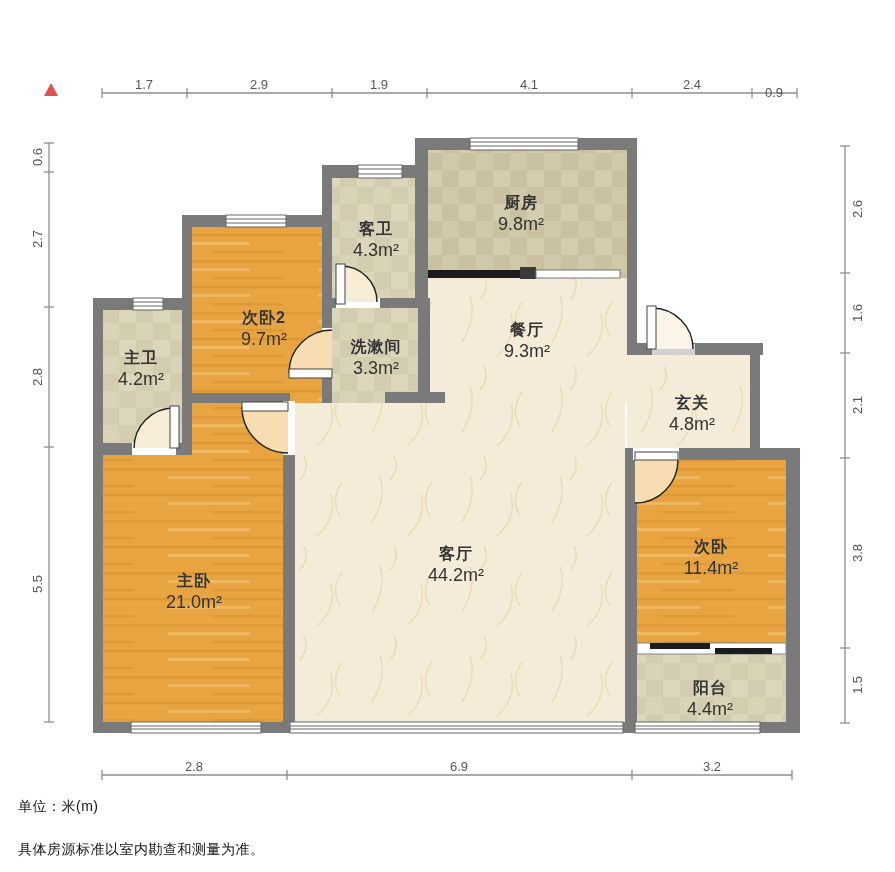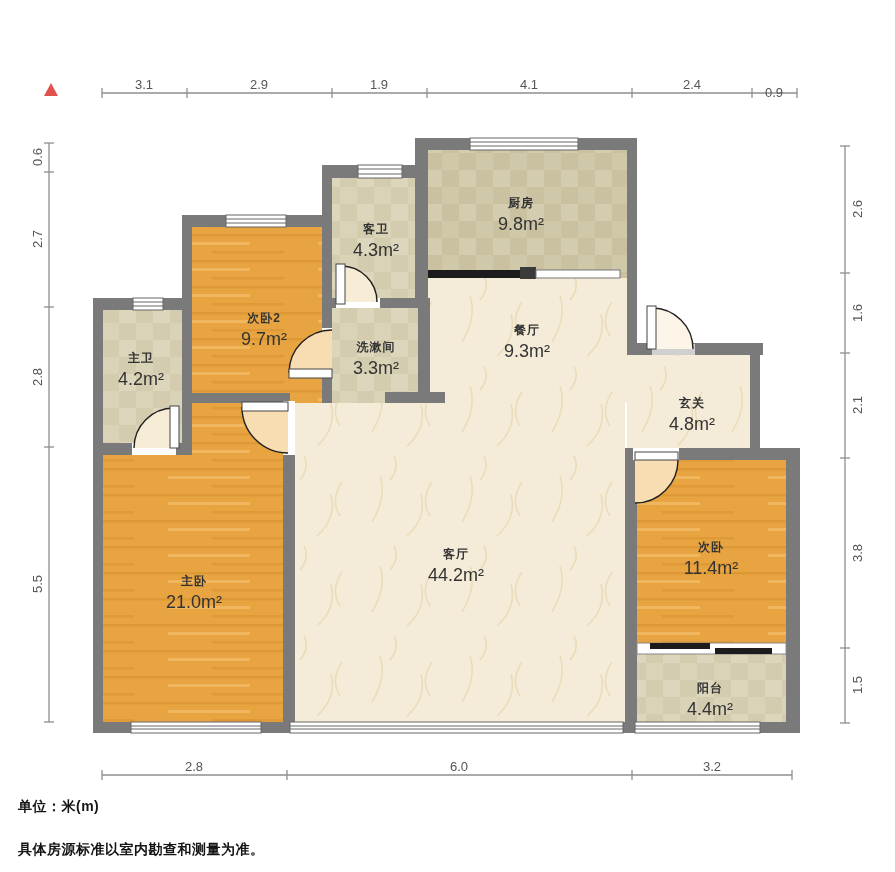--- a/index.html
+++ b/index.html
@@ -5,29 +5,29 @@
   html,body{margin:0;padding:0;background:#ffffff;}
   .stage{
     position:relative;width:895px;height:872px;background:#ffffff;overflow:hidden;
     font-family:"Liberation Sans","DejaVu Sans",sans-serif;
   }
   .stage svg{position:absolute;left:0;top:0;}
   .room-label{
     position:absolute;transform:translate(-50%,-50%);
     text-align:center;pointer-events:none;white-space:nowrap;
   }
-  .room-label .rname{font-size:12px;font-weight:600;color:#333;letter-spacing:1px;line-height:24px;}
+  .room-label .rname{font-size:16px;font-weight:600;color:#333;letter-spacing:1px;line-height:24px;}
   .room-label .rarea{font-size:18px;font-weight:400;color:#333;line-height:18px;}
   .dim{
     position:absolute;transform:translate(-50%,-50%);
     font-size:13px;color:#555;white-space:nowrap;
   }
   .dim.rot{transform:translate(-50%,-50%) rotate(-90deg);}
   .footer-line{
-    position:absolute;left:18px;font-size:14px;font-weight:700;color:#141414;
+    position:absolute;left:18px;font-size:14px;font-weight:400;color:#141414;
     letter-spacing:0.5px;white-space:nowrap;
   }
 </style>
 </head>
 <body>
 
 <div class="stage">
 
 <svg width="895" height="872" viewBox="0 0 895 872">
   <defs>
@@ -267,38 +267,38 @@
 </div>
 <div class="room-label" style="left:711px;top:556px">
   <div class="rname">次卧</div>
   <div class="rarea">11.4m²</div>
 </div>
 <div class="room-label" style="left:710px;top:697px">
   <div class="rname">阳台</div>
   <div class="rarea">4.4m²</div>
 </div>
 
-<div class="dim" style="left:144px;top:84px">3.1</div>
+<div class="dim" style="left:144px;top:84px">1.7</div>
 <div class="dim" style="left:259px;top:84px">2.9</div>
 <div class="dim" style="left:379px;top:84px">1.9</div>
 <div class="dim" style="left:529px;top:84px">4.1</div>
 <div class="dim" style="left:692px;top:84px">2.4</div>
 <div class="dim" style="left:774px;top:92px">0.9</div>
 
 <div class="dim rot" style="left:37px;top:157px">0.6</div>
 <div class="dim rot" style="left:37px;top:239px">2.7</div>
 <div class="dim rot" style="left:37px;top:377px">2.8</div>
 <div class="dim rot" style="left:37px;top:584px">5.5</div>
 
 <div class="dim rot" style="left:857px;top:209px">2.6</div>
 <div class="dim rot" style="left:857px;top:313px">1.6</div>
 <div class="dim rot" style="left:857px;top:405px">2.1</div>
 <div class="dim rot" style="left:857px;top:553px">3.8</div>
 <div class="dim rot" style="left:857px;top:685px">1.5</div>
 
 <div class="dim" style="left:194px;top:766px">2.8</div>
-<div class="dim" style="left:459px;top:766px">6.0</div>
+<div class="dim" style="left:459px;top:766px">6.9</div>
 <div class="dim" style="left:712px;top:766px">3.2</div>
 
 <div class="footer-line" style="top:798px">单位：米(m)</div>
 <div class="footer-line" style="top:841px">具体房源标准以室内勘查和测量为准。</div>
 
 </div>
 
 </body></html>

